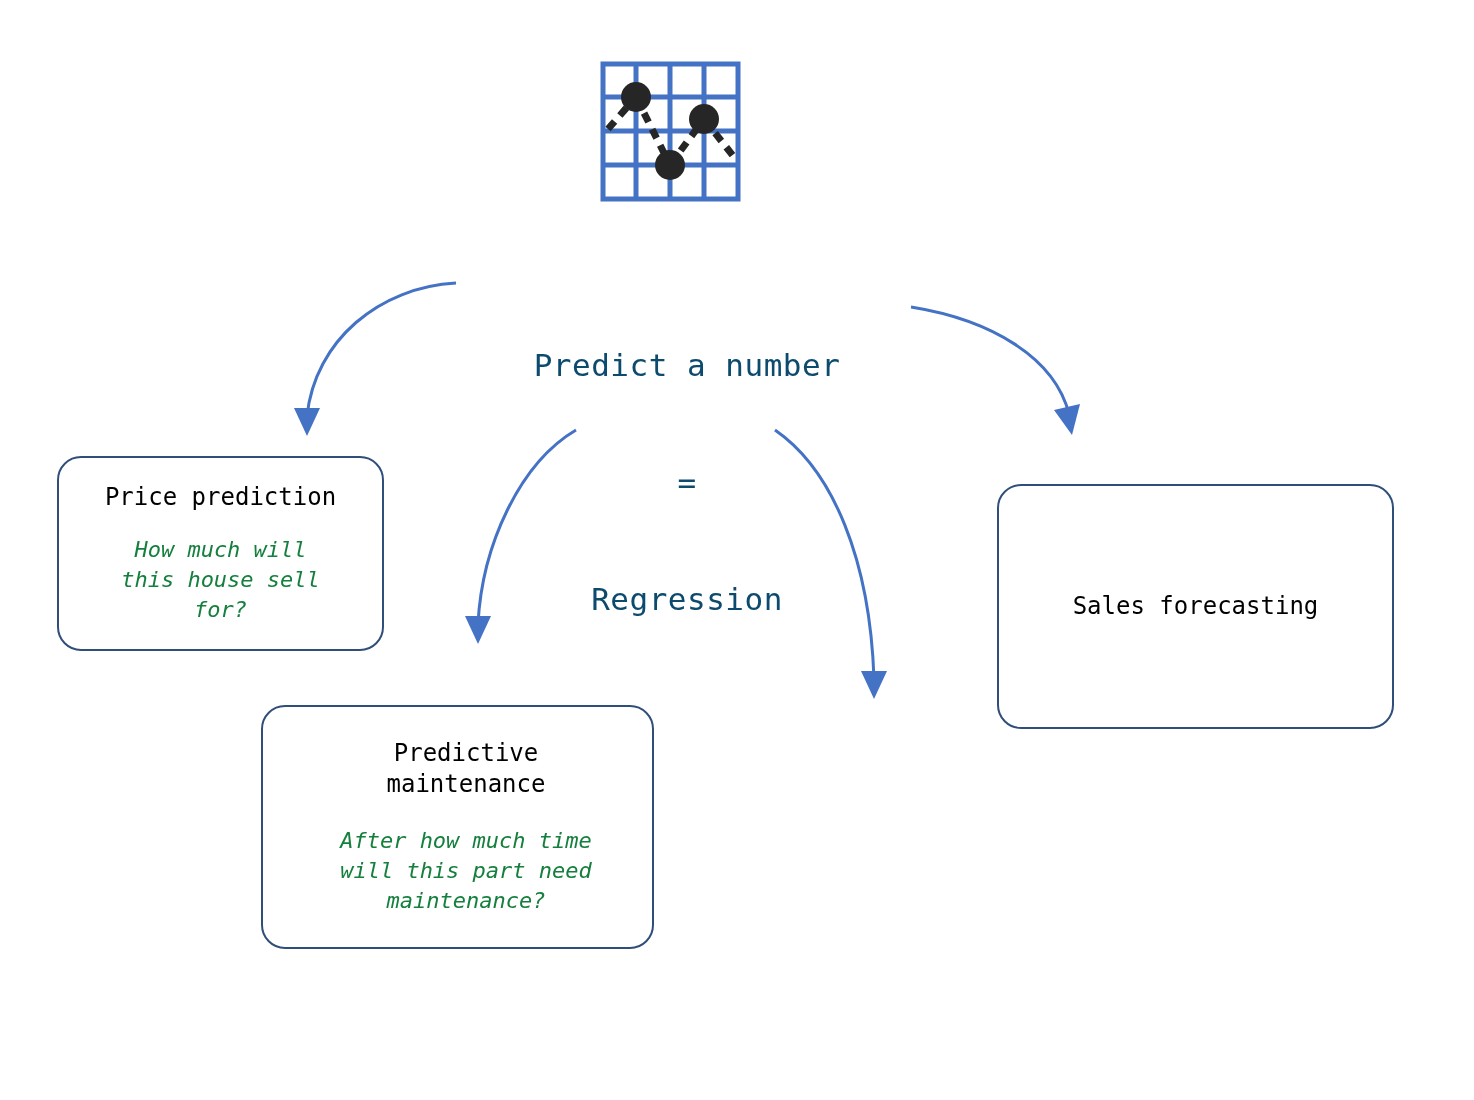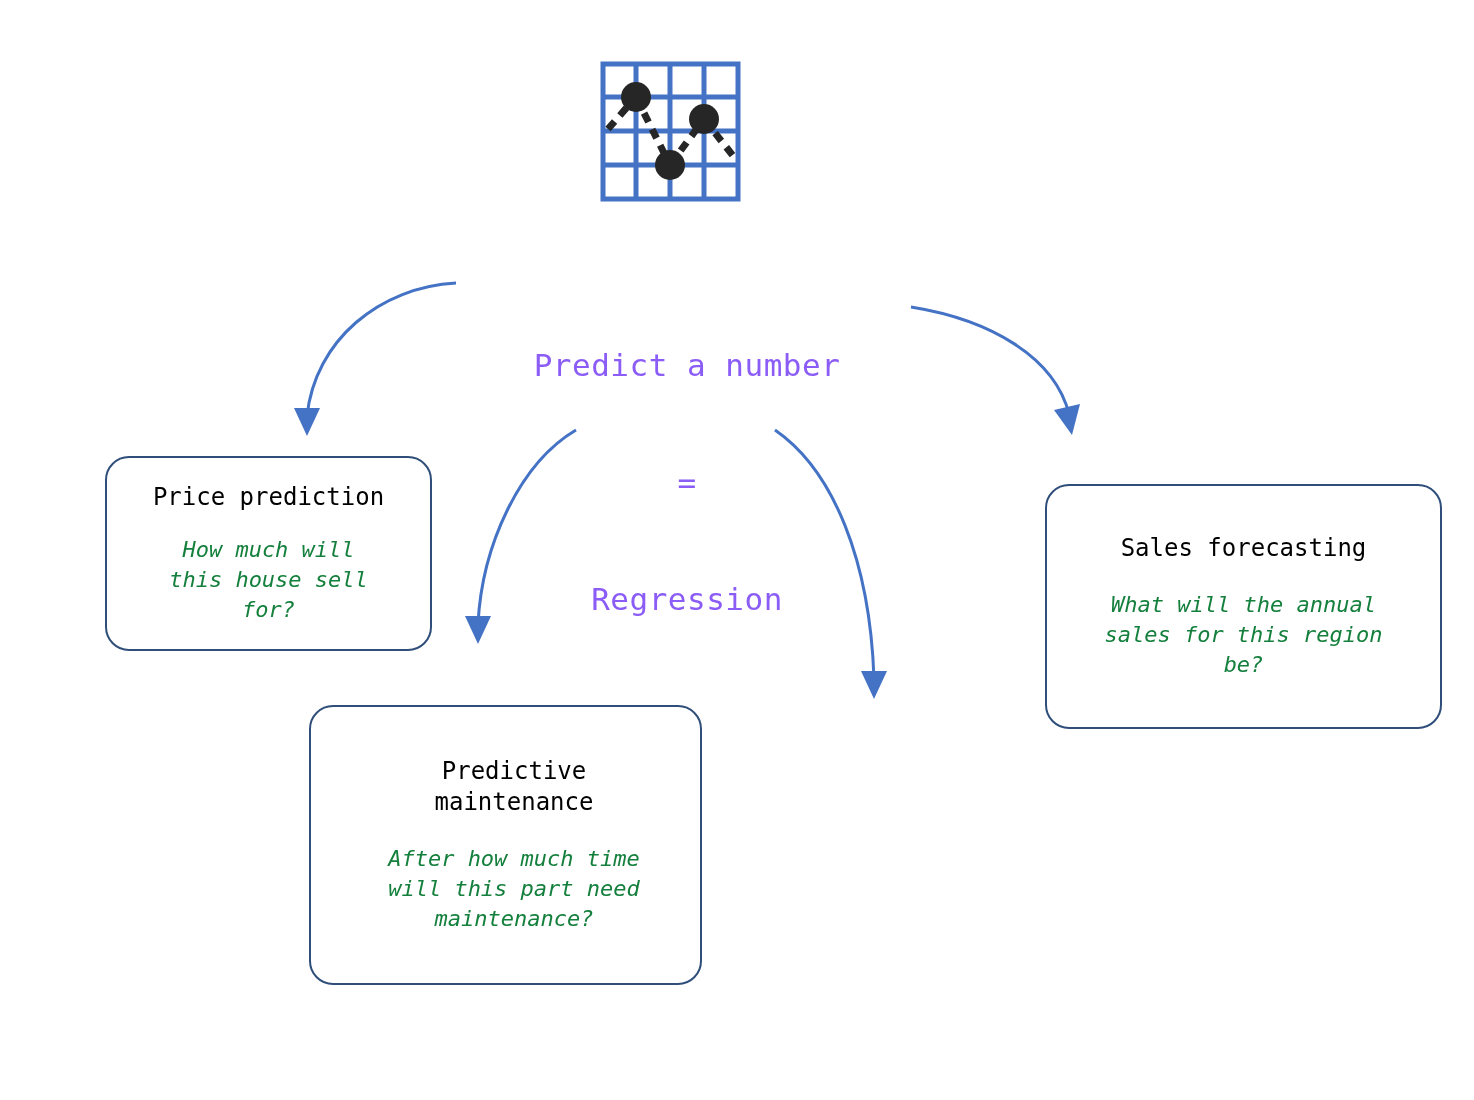--- a/index.html
+++ b/index.html
@@ -27,21 +27,21 @@
     height: 141px;
   }
 
   
   #headline {
     position: absolute;
     left: 437px;
     top: 268px;
     width: 500px;
     text-align: center;
-    color: #8b5cf6;
+    color: #0c4a6e;
     font-size: 31px;
     line-height: 39px;
     letter-spacing: 0.5px;
     white-space: pre;
   }
 
   
   #arrow-layer {
     position: absolute;
     left: 0;
@@ -56,41 +56,40 @@
     position: absolute;
     box-sizing: border-box;
     border: 2px solid #2f4e79;
     border-radius: 24px;
     background: #ffffff;
     display: flex;
     flex-direction: column;
     align-items: center;
     justify-content: center;
     padding: 8px 14px;
-    margin-left: 48px;
   }
   .card-title {
     color: #000000;
     font-size: 24px;
     line-height: 31px;
     text-align: center;
     white-space: pre-line;
   }
   .card-body {
     color: #15803d;
     font-size: 22px;
     line-height: 30px;
     text-align: center;
     font-style: italic;
     white-space: pre-line;
     margin-top: 26px;
   }
 
   #card-price-prediction   { left: 57px;   top: 456px;  width: 327px;  height: 195px; }
-  #card-predictive-maint   { left: 261px;  top: 705px;  width: 393px;  height: 280px; padding-left: 31px; }
+  #card-predictive-maint   { left: 261px;  top: 705px;  width: 393px;  height: 244px; padding-left: 31px; }
   #card-machine-monitoring { left: 703px;  top: 780px;  width: 396px;  height: 239px; }
   #card-sales-forecasting  { left: 997px;  top: 484px;  width: 397px;  height: 245px; justify-content: center; }
 
   #card-price-prediction .card-body   { margin-top: 22px; }
   #card-machine-monitoring .card-title{ margin-top: 4px; }
 </style>
 </head>
 <body>
 
 <div id="canvas">
@@ -164,18 +163,15 @@
     <div class="card-title">Predictive
 maintenance</div>
     <div class="card-body">After how much time
 will this part need
 maintenance?</div>
   </div>
 
 
   <div class="card" id="card-sales-forecasting">
     <div class="card-title">Sales forecasting</div>
-    <div class="card-body">What will the annual
-sales for this region
-be?</div>
   </div>
 
 </div>
 
 </body></html>

